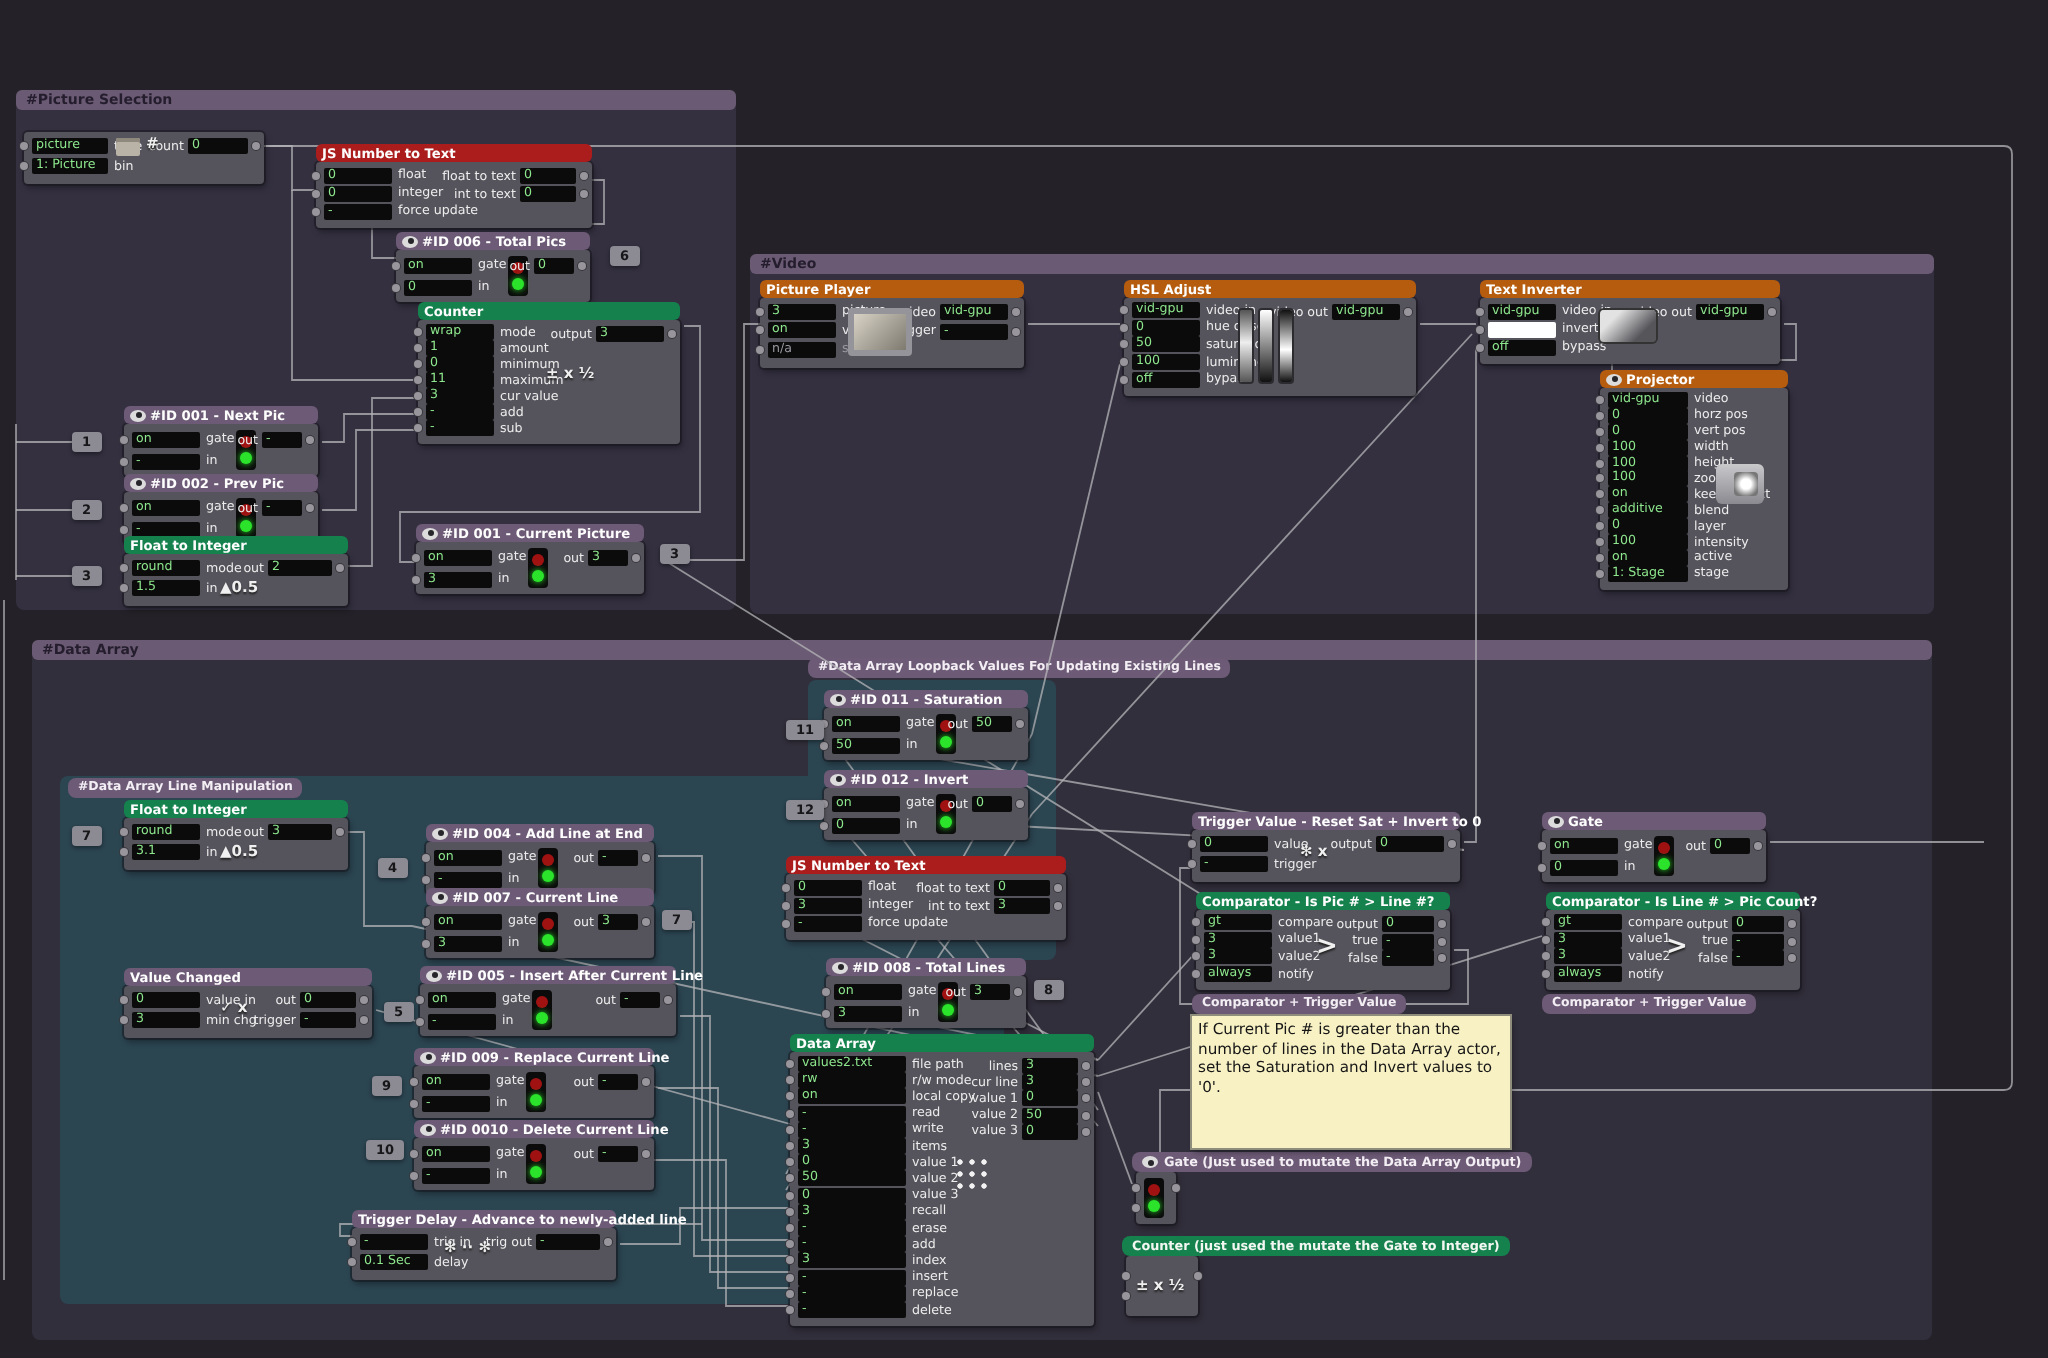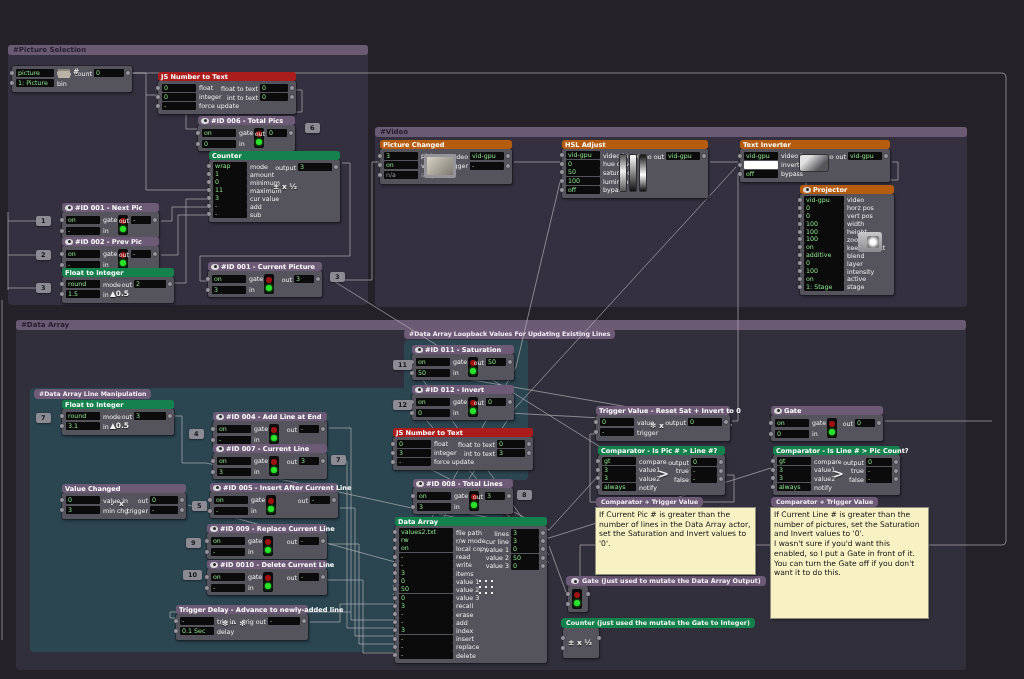--- a/index.html
+++ b/index.html
@@ -349,21 +349,21 @@
         </div>
         <div class="orow" style="top: 4px;">
           <span class="olbl">out</span>
           <div class="obox" style="width: 16px;">3</div>
           <span class="port rport"></span>
         </div>
       </div>
     </div>
     <div class="node" style="left: 380px; top: 140px; width: 132px;">
       <div class="nhdr orange">
-        <span>Picture Changed</span>
+        <span>Picture Player</span>
       </div>
       <div class="nbody" style="width: 132px; height: 34.5px;">
         <div class="prow" style="top: 2px; height: 9.5px;">
           <span class="port lport" style="top: 2.75px;"></span>
           <div class="pval" style="width: 30px;">3</div>
           <span class="plbl">picture</span>
         </div>
         <div class="prow" style="top: 11.5px; height: 9.5px;">
           <span class="port lport" style="top: 2.75px;"></span>
           <div class="pval" style="width: 30px;">on</div>
@@ -1139,15 +1139,13 @@
     <div class="pill green" style="left: 561px; top: 618px;">
       <span>Counter (just used the mutate the Gate to Integer)</span>
     </div>
     <div class="pill purple" style="left: 596px; top: 497px; font-size: 6.2px;">
       <span>Comparator + Trigger Value</span>
     </div>
     <div class="note" style="left: 596px; top: 508px; width: 153px; height: 62px;">If Current Pic # is greater than the number of lines in the Data Array actor, set the Saturation and Invert values to '0'.</div>
     <div class="pill purple" style="left: 771px; top: 497px; font-size: 6.2px;">
       <span>Comparator + Trigger Value</span>
     </div>
-    <div class="note" style="left: 771px; top: 508px; width: 151px; height: 106px;">If Current Line # is greater than the number of pictures, set the Saturation and Invert values to '0'.
-I wasn't sure if you'd want this enabled, so I put a Gate in front of it. You can turn the Gate off if you don't want it to do this.</div>
   </div>
 
 </body></html>

